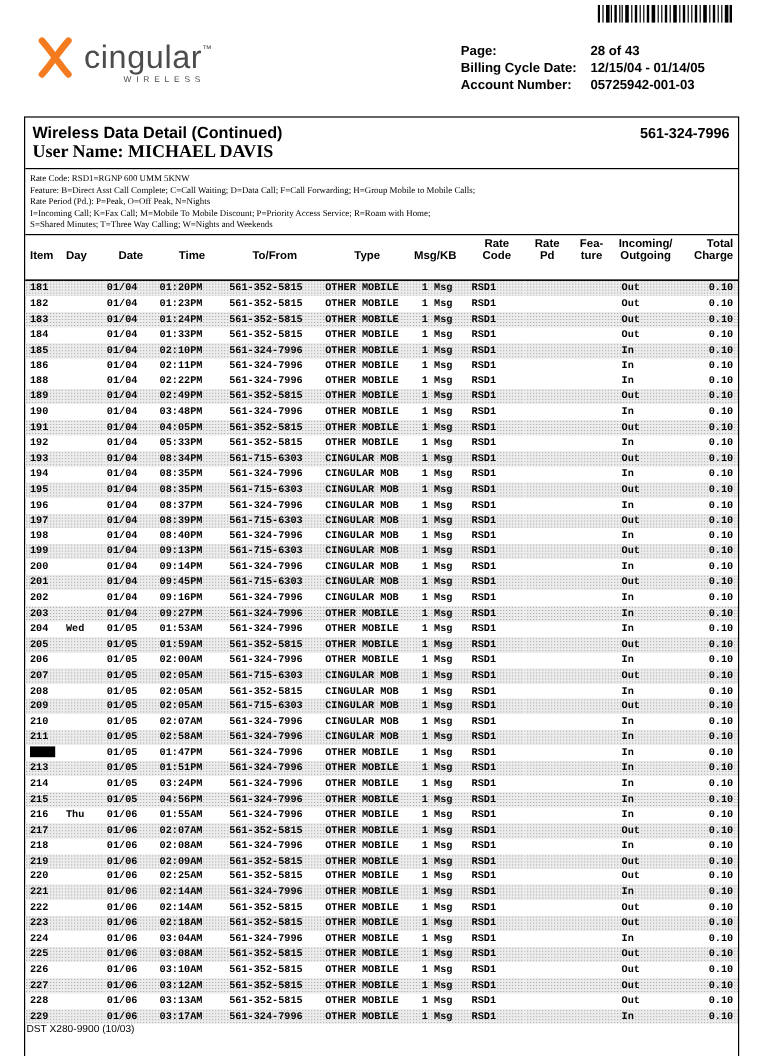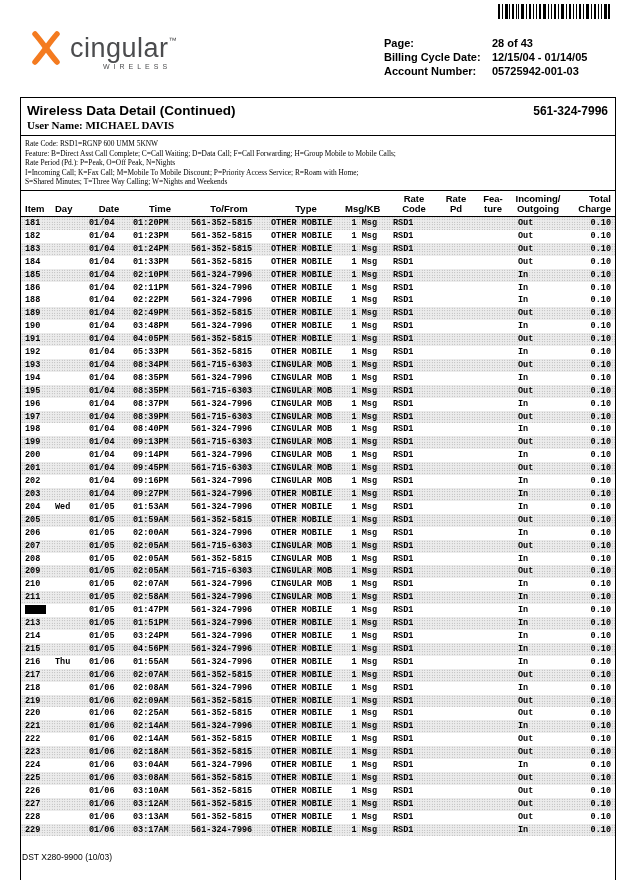--- a/index.html
+++ b/index.html
@@ -19,32 +19,32 @@
   .meta-value { white-space:nowrap; }
 
   
   .mainbox { position:absolute; left:20px; top:97px; width:596px; height:846px;
              border:1px solid #000; background:#fff; overflow:hidden; }
   .titlerow { display:flex; justify-content:space-between; align-items:baseline;
               padding:5px 7px 1px 6px; }
   .sec-title { font-size:13.5px; font-weight:bold; }
   .sec-phone { font-size:12px; font-weight:bold; }
   .userline { padding:0 6px 4px 6px; font-family:"Liberation Serif", serif;
-              font-weight:bold; font-size:11px; }
+              font-weight:bold; font-size:15px; }
   .legend { border-top:1px solid #000; border-bottom:1px solid #000;
             padding:3px 4px; font-family:"Liberation Serif", serif;
             font-size:7.4px; line-height:9.6px; }
 
   
   table { width:100%; border-collapse:collapse; table-layout:fixed; }
   col.c1{width:32px} col.c2{width:34px} col.c3{width:44px} col.c4{width:58px}
   col.c5{width:80px} col.c6{width:74px} col.c7{width:48px} col.c8{width:46px}
   col.c9{width:38px} col.c10{width:36px} col.c11{width:54px} col.c12{width:50px}
   th { font-size:9.5px; font-weight:bold; vertical-align:bottom; line-height:10px;
-       padding:3px 2px 2px 2px; border-bottom:1px solid #000; white-space:pre-line;
+       padding:3px 2px 14px 2px; border-bottom:1px solid #000; white-space:pre-line;
        text-align:center; }
   th:nth-child(1){ text-align:left; padding-left:4px; }
   th:nth-child(2){ text-align:left; }
   th:nth-child(7){ text-align:left; padding-right:10px; }
   th:nth-child(12){ text-align:right; padding-right:4px; }
   tbody tr { height:12.9px; }
   td { font-family:"Liberation Mono","DejaVu Sans Mono",monospace; font-weight:bold;
        font-size:8.5px; line-height:12.9px; white-space:nowrap; overflow:hidden;
        padding:0 2px; text-align:left; }
   td:nth-child(1){ padding-left:4px; }

